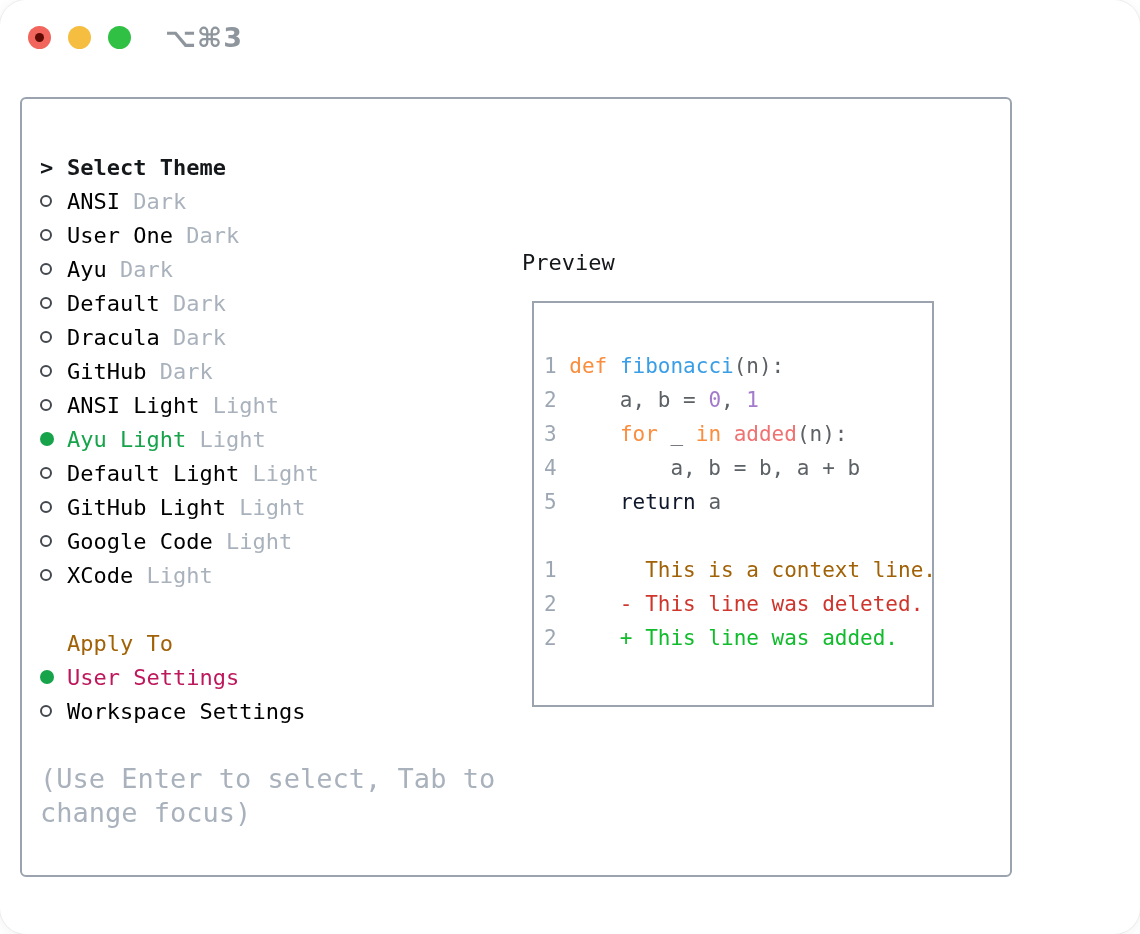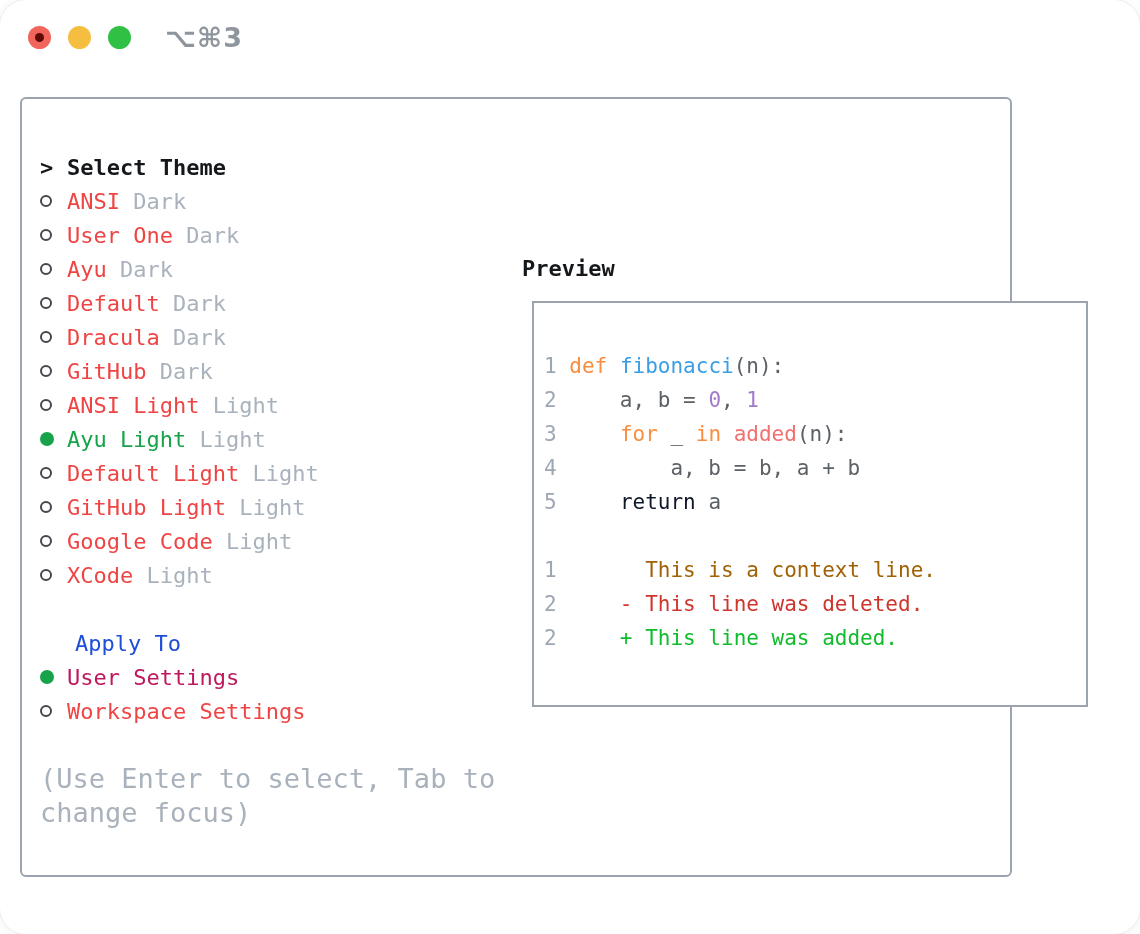--- a/index.html
+++ b/index.html
@@ -37,34 +37,34 @@
   .left-col { position:absolute; left:18px; top:51px; width:450px; }
   .row { display:flex; align-items:center; height:34px; font-size:22px; }
   .marker-cell { width:27px; display:flex; align-items:center; }
   .radio {
     width:12px; height:12px; border:2px solid #43484E; border-radius:50%;
     background:transparent;
   }
   .radio.filled { border:none; width:14px; height:14px; }
   .hdr { font-weight:bold; color:#15181B; }
   .chevron { font-weight:bold; color:#15181B; font-size:22px; }
-  .theme-name { color:#ef4444; white-space:pre; }
+  .theme-name { color:#000000; white-space:pre; }
   .variant { color:#A9B2BC; white-space:pre; }
   .spacer { height:34px; }
-  .apply-hdr { color:#1d4ed8;margin-left:8px; }
+  .apply-hdr { color:#a16207; }
   .hint { color:#A9B2BC; font-size:27px; line-height:34px; white-space:pre; }
   .hint-block { margin-top:34px; }
 
   
   .preview-hdr {
-    position:absolute; left:500px; top:157px; font-size:22px; font-weight:bold;
+    position:absolute; left:500px; top:151px; font-size:22px; font-weight:normal;
     color:#15181B;
   }
   .preview-box {
-    position:absolute; left:510px; top:202px; width:556px; height:406px;
+    position:absolute; left:510px; top:202px; width:402px; height:406px;
     border:2px solid #9AA3AE; background:#ffffff;
     padding:46px 8px 0 10px; overflow:hidden;
   }
   .pline { height:34px; line-height:34px; font-size:21px; white-space:pre; }
 </style>
 </head>
 <body>
 
 <div class="window">
 

